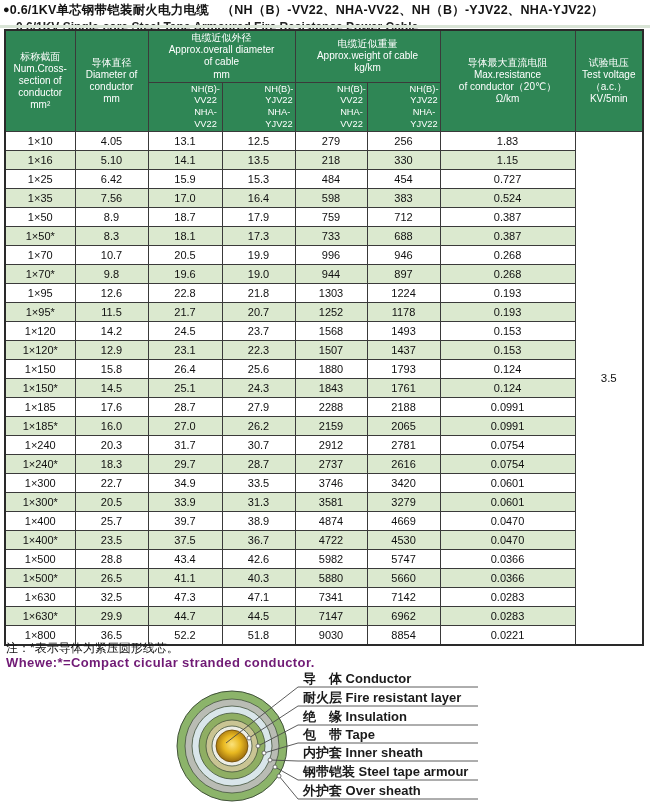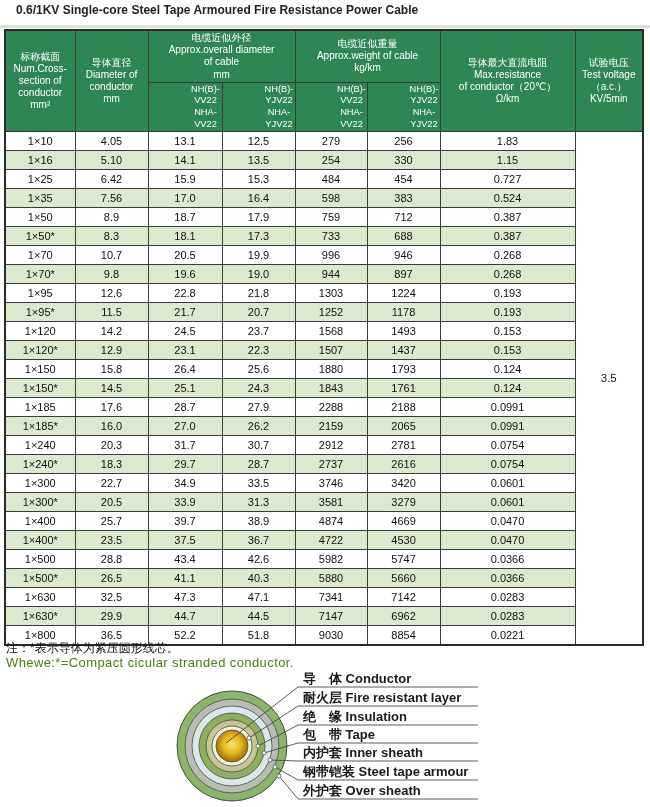--- a/index.html
+++ b/index.html
@@ -20,30 +20,31 @@
   th.hdr{background:#2f8655;color:#fff;font-weight:normal;font-size:10px;line-height:1.22;
          white-space:pre-line;padding:1px 0;}
   th.sub{font-size:9.3px;line-height:1.25;padding-left:41px;}
   tr.hrow1{height:46px;} tr.hrow2{height:30px;}
   tbody td{height:18px;font-size:11px;padding:0;color:#101010;background:#fff;}
   tbody tr:nth-child(even) td{background:#dbe9cf;}
   tbody td.tv-cell{background:#fff !important;font-size:11.5px;vertical-align:middle;padding-bottom:20px;}
 
   
   .note-cn{position:absolute;left:6px;top:640px;font-size:12px;font-weight:normal;color:#141414;}
-  .note-en{position:absolute;left:6px;top:655px;font-size:13px;font-weight:400;color:#4d7c0f;letter-spacing:.4px;}
+  .note-en{position:absolute;left:6px;top:655px;font-size:13px;font-weight:700;color:#701a75;letter-spacing:.4px;}
 
   
   svg.diagram{position:absolute;left:0;top:660px;}
   .diag-label{font-family:"Liberation Sans","DejaVu Sans",sans-serif;font-size:13px;font-weight:600;fill:#1a1a1a;}
 </style>
 </head>
 <body>
 
 <div class="title-block">
+  <div class="title-line1"><span class="bullet">●</span><span>0.6/1KV单芯钢带铠装耐火电力电缆　（NH（B）-VV22、NHA-VV22、NH（B）-YJV22、NHA-YJV22）</span></div>
   <div class="title-line2">0.6/1KV Single-core Steel Tape Armoured Fire Resistance Power Cable</div>
 </div>
 <div class="title-divider"></div>
 
 <table class="spec">
   <colgroup>
     <col style="width:70px">
       <col style="width:73px">
       <col style="width:74px">
       <col style="width:73px">
@@ -99,21 +100,21 @@
         <td>279</td>
         <td>256</td>
         <td>1.83</td>
         <td rowspan="27" class="tv-cell">3.5</td>
       </tr>
       <tr>
         <td>1×16</td>
         <td>5.10</td>
         <td>14.1</td>
         <td>13.5</td>
-        <td>254</td>
+        <td>218</td>
         <td>330</td>
         <td>1.15</td>
       </tr>
       <tr>
         <td>1×25</td>
         <td>6.42</td>
         <td>15.9</td>
         <td>15.3</td>
         <td>484</td>
         <td>454</td>

